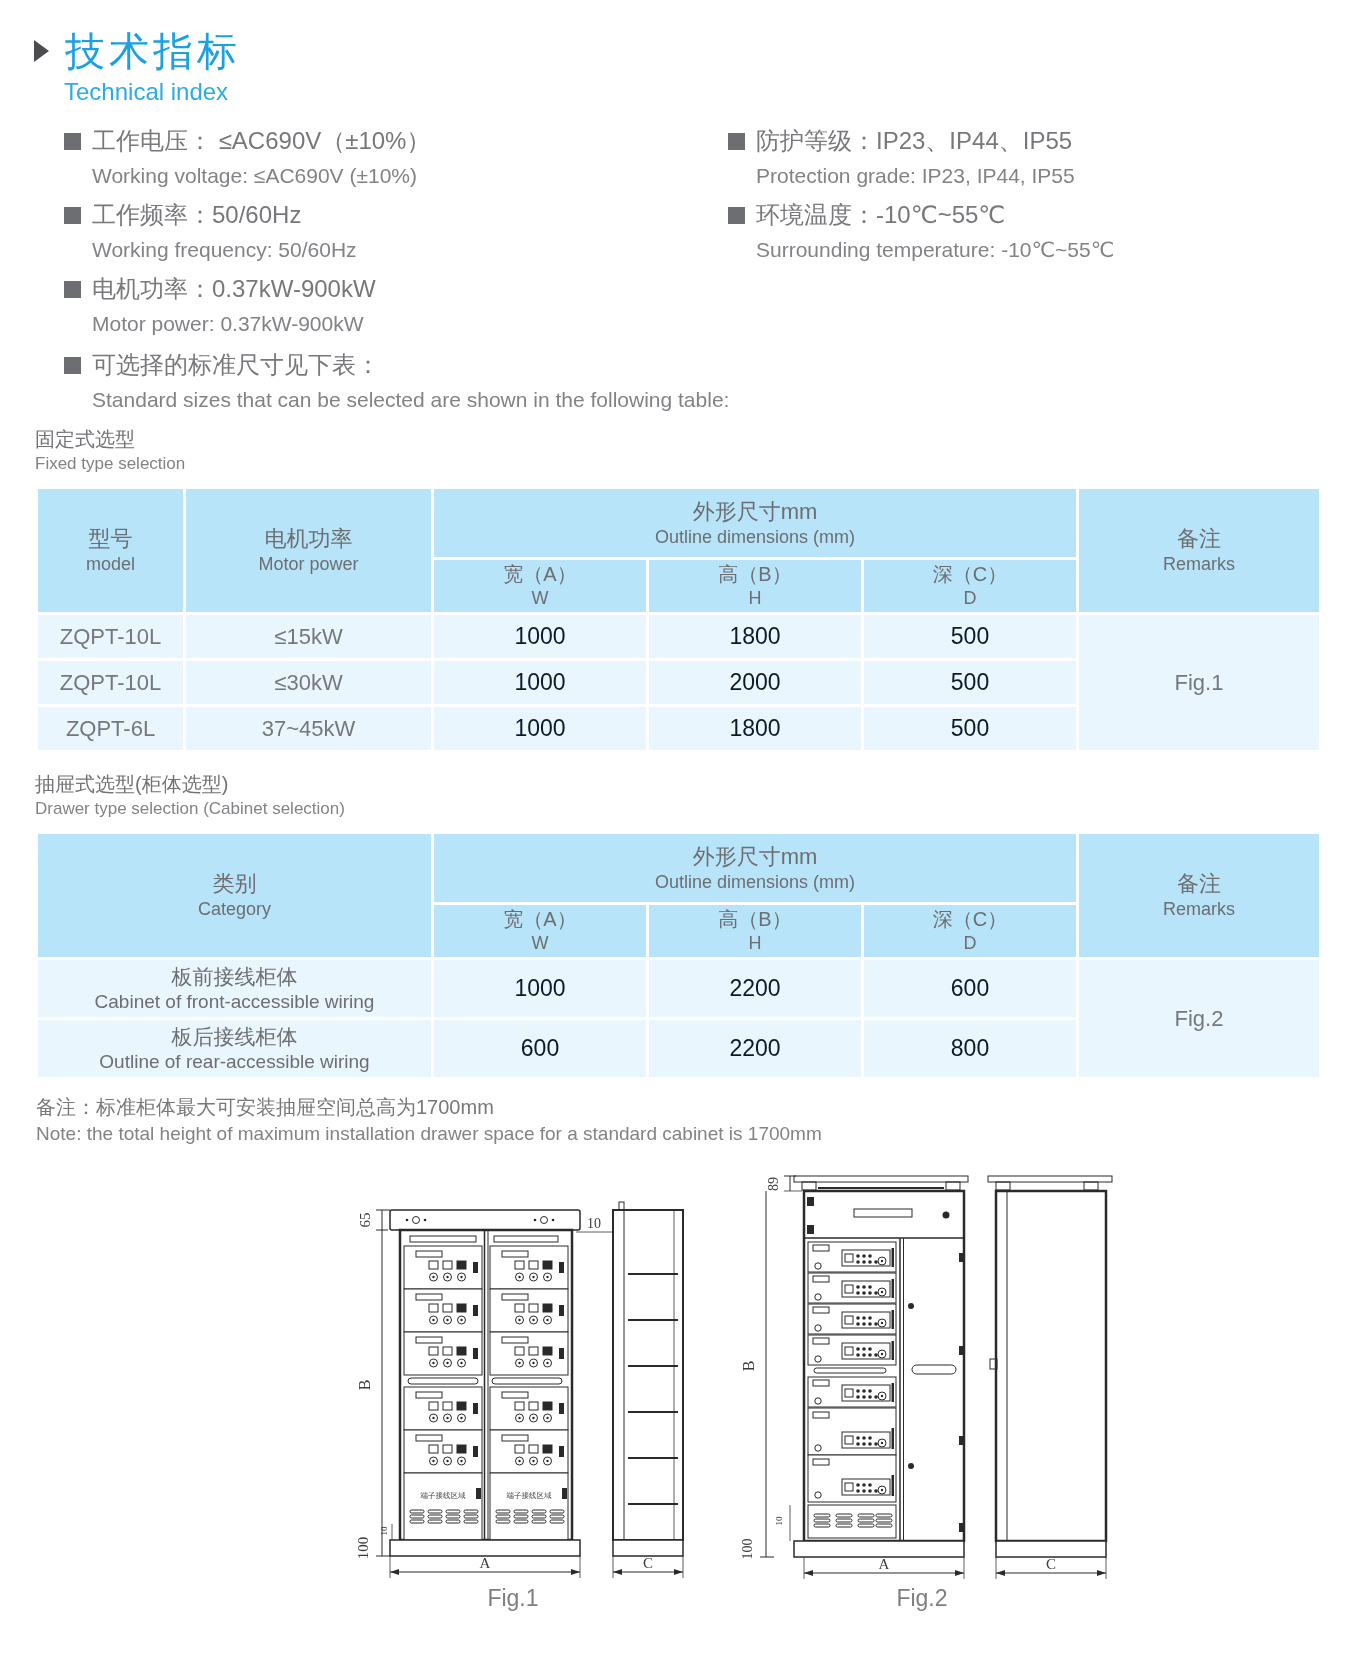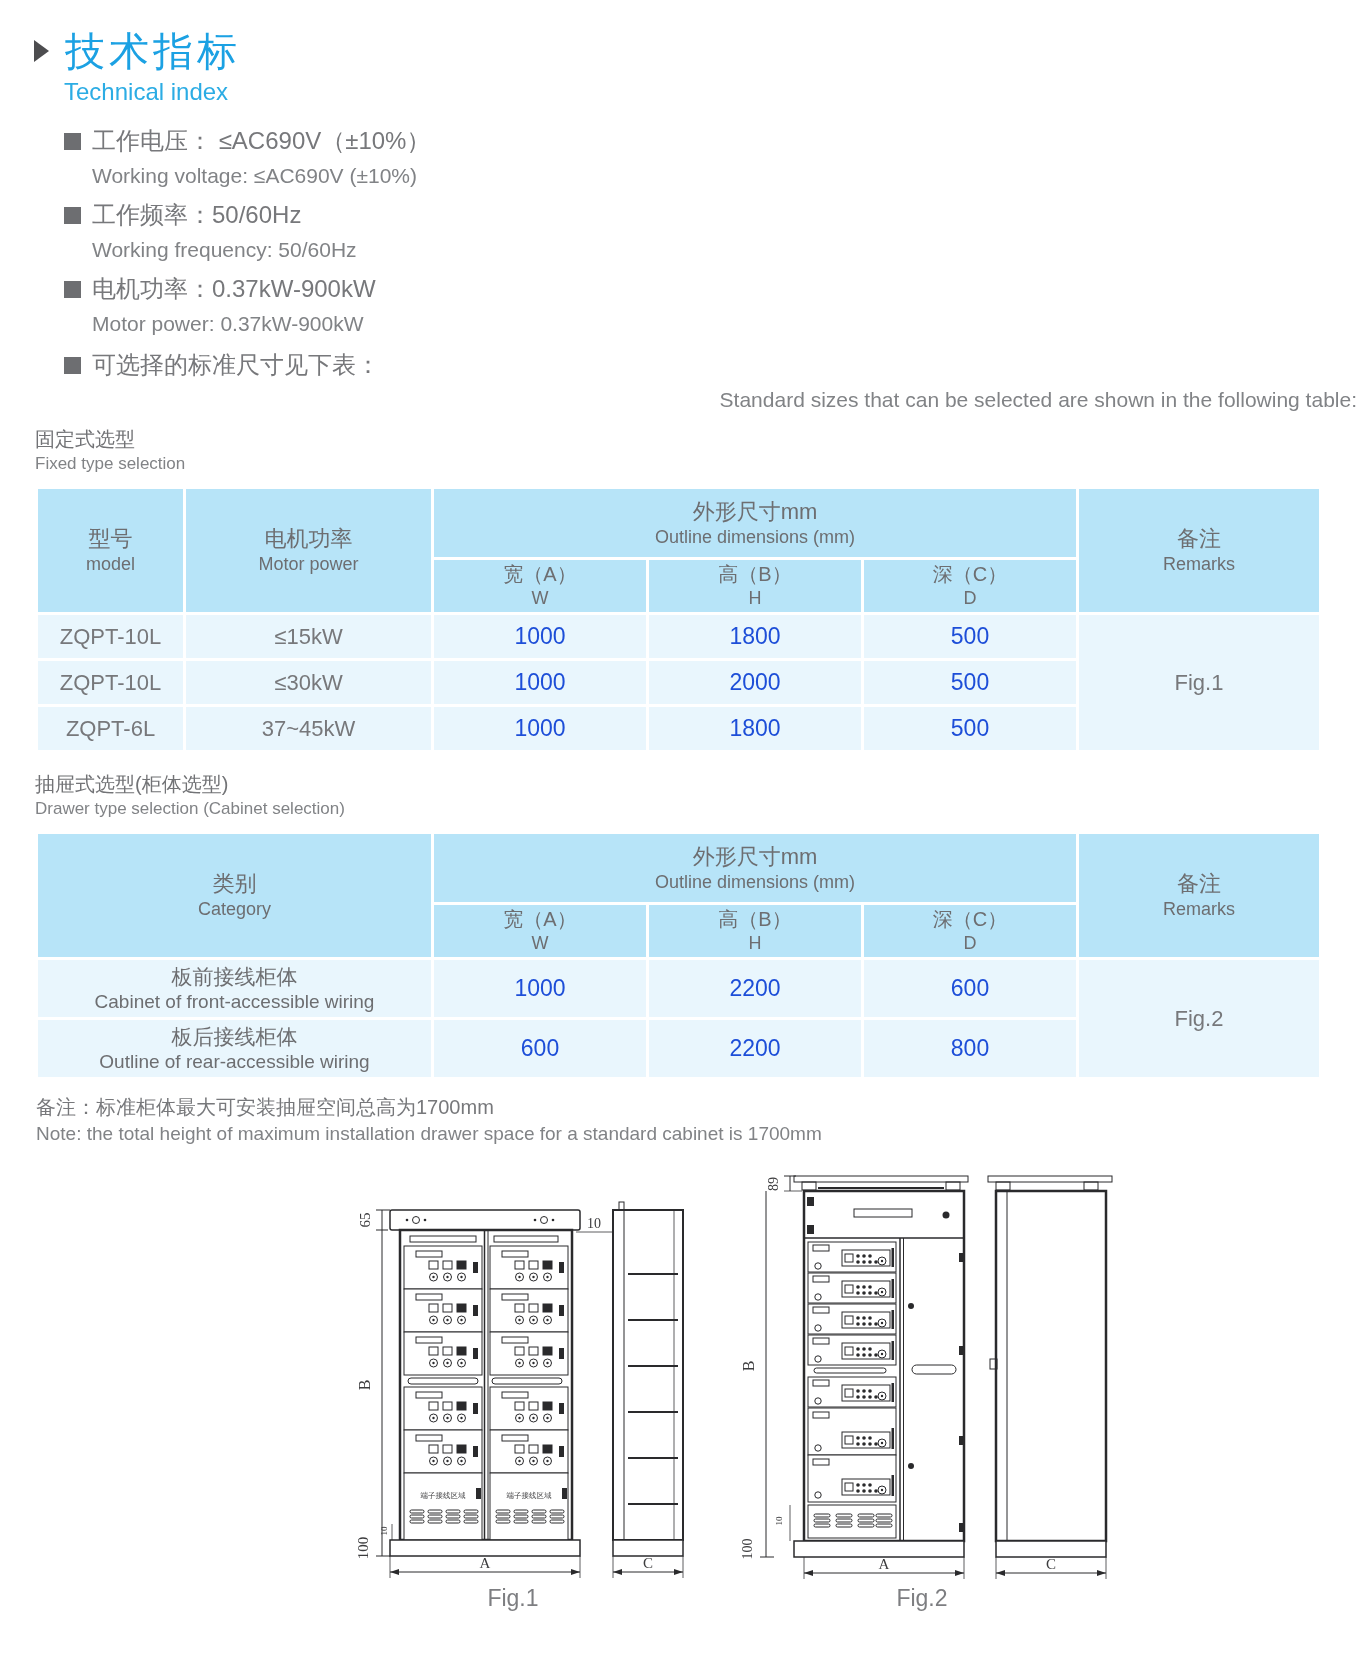--- a/index.html
+++ b/index.html
@@ -21,38 +21,38 @@
   .title-zh { font-size:40px; line-height:46px; color:#1ba1e3; letter-spacing:4px; font-weight:normal; }
   .title-en { margin:4px 0 0 30px; font-size:24px; line-height:28px; color:#2badе4; color:#2bace4; }
   
   .specs { display:flex; margin:20px 0 0 64px;gap:26px; }
   .spec-col-left  { width:638px; }
   .spec-col-right { flex:1; }
   .spec { margin-bottom:12px; }
   .spec-zh { display:flex; align-items:flex-start; gap:11px; font-size:24px; line-height:30px; color:#77787b; }
   .bullet { flex:0 0 auto; width:17px; height:17px; margin-top:7px; background:#6d6e71; }
   .spec-en { margin:8px 0 0 28px; font-size:21px; line-height:24px; color:#818386; }
-  .table-intro { margin:2px 0 0 64px;text-align:right; }
+  .table-intro { margin:2px 0 0 64px; }
   
   .section { margin:14px 0 0 35px; }
   .section-zh { font-size:20px; line-height:26px; color:#727376; }
   .section-en { font-size:17px; line-height:24px; color:#818386; }
   
   .spec-table {
     margin:10px 0 0 35px; width:1287px;
     border-collapse:separate; border-spacing:3px; table-layout:fixed;
     text-align:center; color:#6d6e71;
   }
   .spec-table th { font-weight:normal; }
   .hd { background:#b7e4f8; }
   .bd { background:#e9f6fd; }
   .cell-zh { font-size:22px; line-height:28px; }
   .cell-en { font-size:18px; line-height:23px; }
   .cell-sub-zh { font-size:20px; line-height:25px; }
-  .cell-num { font-size:23px; color:#1d4ed8; }
+  .cell-num { font-size:23px; color:#0f172a; }
   .cell-model { font-size:22px; color:#77787b; }
   .cat-zh { font-size:21px; line-height:26px; }
   .cat-en { font-size:19px; line-height:24px; }
   .row-h1 { height:68px; }
   .row-h2 { height:52px; }
   .row-b  { height:43px; }
   .row-b2 { height:57px;padding-left:30px; }
   
   .note { margin:14px 0 0 36px; }
   .note-zh { font-size:20px; line-height:27px; color:#77787b; }
@@ -92,20 +92,36 @@
             <span>工作频率：50/60Hz</span>
           </div>
         <div class="spec-en">Working frequency: 50/60Hz</div>
       </div>
       <div class="spec">
         <div class="spec-zh">
             <span class="bullet"></span>
             <span>电机功率：0.37kW-900kW</span>
           </div>
         <div class="spec-en">Motor power: 0.37kW-900kW</div>
+      </div>
+    </div>
+    <div class="spec-col-right">
+      <div class="spec">
+        <div class="spec-zh">
+            <span class="bullet"></span>
+            <span>防护等级：IP23、IP44、IP55</span>
+          </div>
+        <div class="spec-en">Protection grade: IP23, IP44, IP55</div>
+      </div>
+      <div class="spec">
+        <div class="spec-zh">
+            <span class="bullet"></span>
+            <span>环境温度：-10℃~55℃</span>
+          </div>
+        <div class="spec-en">Surrounding temperature: -10℃~55℃</div>
       </div>
     </div>
   </div>
 
   <div class="spec table-intro">
     <div class="spec-zh">
         <span class="bullet"></span>
         <span>可选择的标准尺寸见下表：</span>
       </div>
     <div class="spec-en">Standard sizes that can be selected are shown in the following table:</div>

